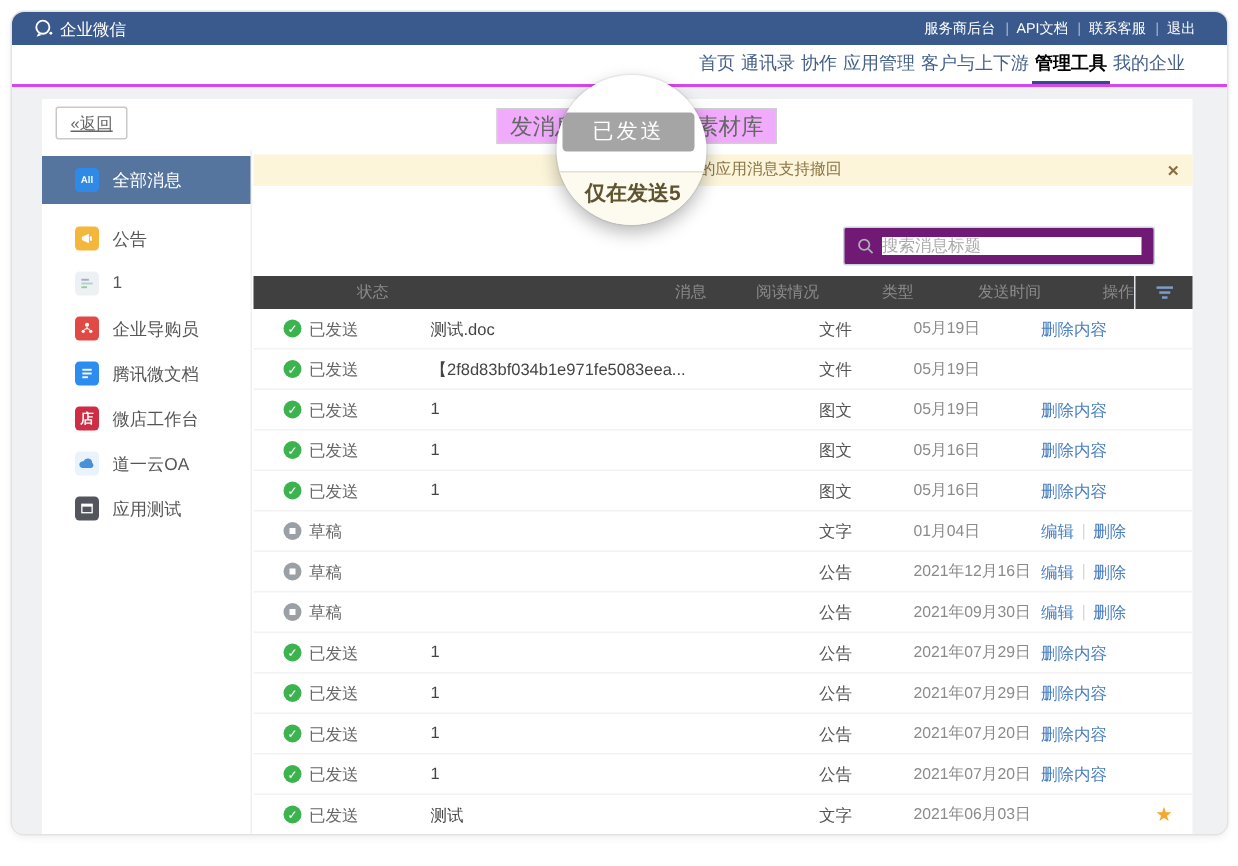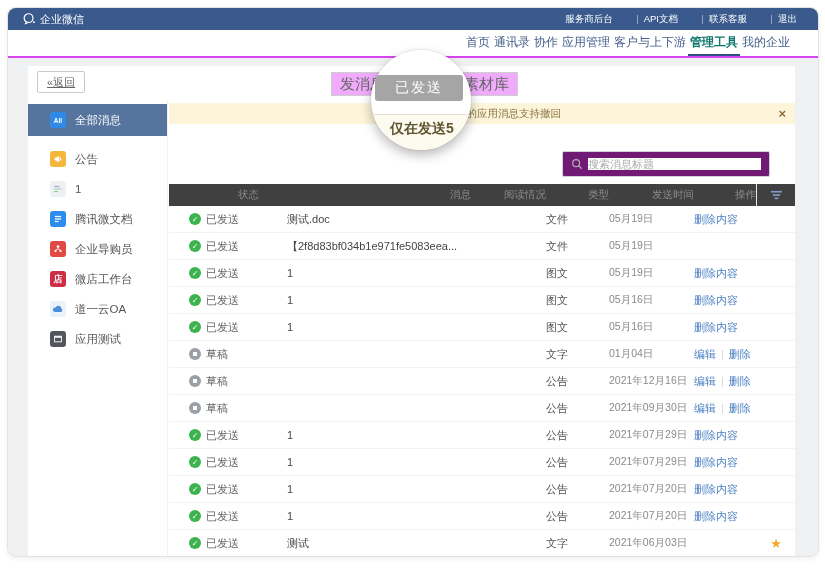--- a/index.html
+++ b/index.html
@@ -6,32 +6,32 @@
   html,body { width:825px; height:577px; background:#fff; overflow:hidden;
     font-family:"Liberation Sans","DejaVu Sans",sans-serif; }
   .page { position:absolute; left:8px; top:8px; width:810px; height:548px;
     border-radius:8px; overflow:hidden; background:#f0f1f2;
     box-shadow:0 0 0 1px #e3e3e3, 0 2px 6px rgba(0,0,0,.08); }
 
   
   .topbar { position:absolute; left:0; top:0; right:0; height:22px; background:#3a5a8d;
     display:flex; align-items:center; justify-content:space-between; padding:0 14px; }
   .logo { display:flex; align-items:center; gap:4px; color:#fff; font-size:11px; }
-  .tb-links { display:flex; align-items:flex-end; color:#fff; font-size:9.5px;gap:17px; }
+  .tb-links { display:flex; align-items:flex-end; color:#fff; font-size:9.5px; }
   .tb-link { cursor:pointer; padding:0 7px; position:relative; }
   .tb-link + .tb-link::before { content:""; position:absolute; left:0; top:2px; bottom:2px;
     width:1px; background:rgba(255,255,255,.45); }
 
   
   .nav { position:absolute; left:0; top:22px; right:0; height:28px; background:#fff;
     border-bottom:2px solid #d946ef; display:flex; align-items:stretch;
     justify-content:flex-end; padding:0 26px; }
   .nav-item { font-size:12px; color:#44608a; display:flex; align-items:center;
     cursor:pointer; border-bottom:2px solid transparent; padding:0 2px; }
-  .nav-item.active { color:#0f766e; border-bottom-color:#2d5185; font-weight:bold; }
+  .nav-item.active { color:#000000; border-bottom-color:#2d5185; font-weight:bold; }
 
   
   .content { position:absolute; left:0; top:50px; right:0; bottom:0; background:#f0f1f2; }
   .panel { position:absolute; left:20px; top:8px; width:767px; bottom:0; background:#fff; }
 
   .back-btn { position:absolute; left:9px; top:5px; height:22px; padding:0 9px; background:#fff;
     border:1px solid #c9c9c9; border-radius:2px; font-size:11px; color:#666; cursor:pointer;text-decoration:underline; }
   .tabs { position:absolute; left:304px; top:6px; display:flex; }
   .tab-btn { height:24px; min-width:55px; padding:0 8px; background:#f0abfc; border:1px solid #cfcfcf;
     margin-left:-1px; font-size:15px; color:#666; display:flex; align-items:center;
@@ -155,39 +155,39 @@
             <span class="app-ic" style="background: rgb(238, 241, 244);">
               <svg width="10" height="10" viewBox="0 0 16 16">
                 <rect x="2" y="3" width="8" height="2" fill="#9fb0bd"></rect>
                 <rect x="2" y="7" width="12" height="2" fill="#bcc9d4"></rect>
                 <rect x="2" y="11" width="6" height="2" fill="#8fd08f"></rect>
               </svg>
             </span>
             <span>1</span>
           </div>
           <div class="side-item">
-            <span class="app-ic" style="background: rgb(45, 140, 240);">
-              <svg width="10" height="10" viewBox="0 0 16 16">
-                <rect x="3" y="3" width="10" height="2" fill="#fff"></rect>
-                <rect x="3" y="7" width="10" height="2" fill="#fff"></rect>
-                <rect x="3" y="11" width="6" height="2" fill="#fff"></rect>
-              </svg>
-            </span>
-            <span>腾讯微文档</span>
-          </div>
-          <div class="side-item">
             <span class="app-ic" style="background: rgb(225, 74, 68);">
               <svg width="10" height="10" viewBox="0 0 16 16">
                 <circle cx="8" cy="4" r="2.2" fill="#fff"></circle>
                 <circle cx="4" cy="11" r="1.8" fill="#fff"></circle>
                 <circle cx="12" cy="11" r="1.8" fill="#fff"></circle>
                 <path d="M8 6 V8 M5 9 L8 8 L11 9" stroke="#fff" stroke-width="1.2" fill="none"></path>
               </svg>
             </span>
             <span>企业导购员</span>
+          </div>
+          <div class="side-item">
+            <span class="app-ic" style="background: rgb(45, 140, 240);">
+              <svg width="10" height="10" viewBox="0 0 16 16">
+                <rect x="3" y="3" width="10" height="2" fill="#fff"></rect>
+                <rect x="3" y="7" width="10" height="2" fill="#fff"></rect>
+                <rect x="3" y="11" width="6" height="2" fill="#fff"></rect>
+              </svg>
+            </span>
+            <span>腾讯微文档</span>
           </div>
           <div class="side-item">
             <span class="app-ic" style="background: rgb(206, 46, 68); font-size: 9px;">店</span>
             <span>微店工作台</span>
           </div>
           <div class="side-item">
             <span class="app-ic" style="background: rgb(234, 243, 252);">
               <svg width="12" height="12" viewBox="0 0 16 16">
                 <path d="M4.5 12 a3 3 0 1 1 .4-5.9 A4 4 0 0 1 12.6 7.4 A2.6 2.6 0 0 1 12 12 Z" fill="#4a90d9"></path>
               </svg>

